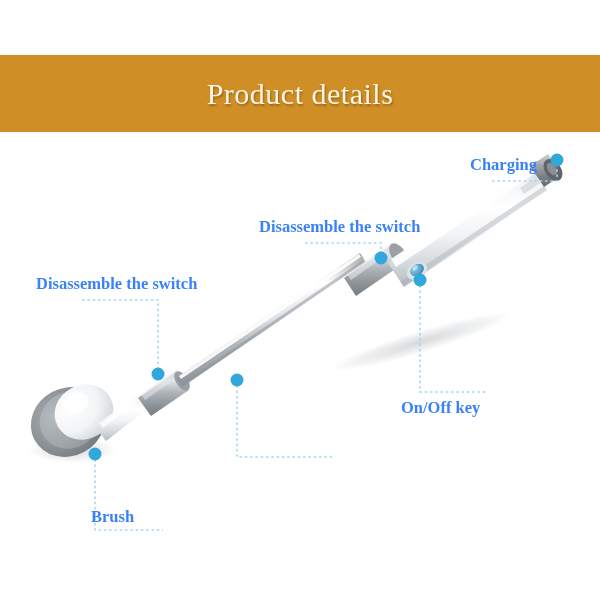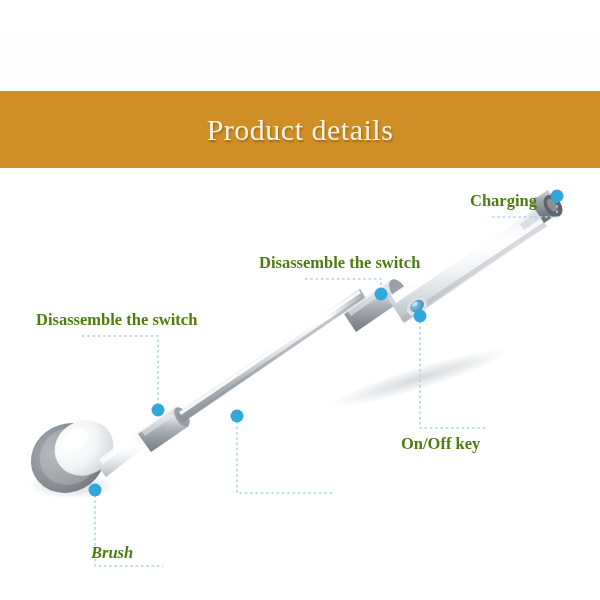--- a/index.html
+++ b/index.html
@@ -11,21 +11,20 @@
     height: 600px;
     background: #ffffff;
     font-family: "Liberation Serif", serif;
     overflow: hidden;
   }
   #root {
     position: relative;
     width: 600px;
     height: 440px;
     background: #fefefe;
-    margin-top: 36px;
   }
 
   
   .banner {
     position: absolute;
     left: 0;
     top: 55px;
     width: 600px;
     height: 77px;
     background: #cf8f26;
@@ -54,30 +53,30 @@
   .stage svg {
     display: block;
   }
 
   
   .label {
     position: absolute;
     font-family: "Liberation Serif", serif;
     font-size: 16.5px;
     font-weight: 700;
-    color: #4d7c0f;
+    color: #3b82f6;
     white-space: nowrap;
     line-height: 1;
   }
   .label-charging      { left: 470px; top: 157px; }
   .label-dis-right     { left: 259px; top: 219px; }
   .label-dis-left      { left: 36px;  top: 276px; }
   .label-extension     { left: 231px; top: 437px; }
   .label-onoff         { left: 401px; top: 400px; text-align: right; }
-  .label-brush         { left: 91px;  top: 509px; font-style: italic; }
+  .label-brush         { left: 91px;  top: 509px; }
 </style>
 </head>
 <body>
 
 <div id="root">
 
   <div class="banner">
     <div class="banner-title">Product details</div>
   </div>
 

